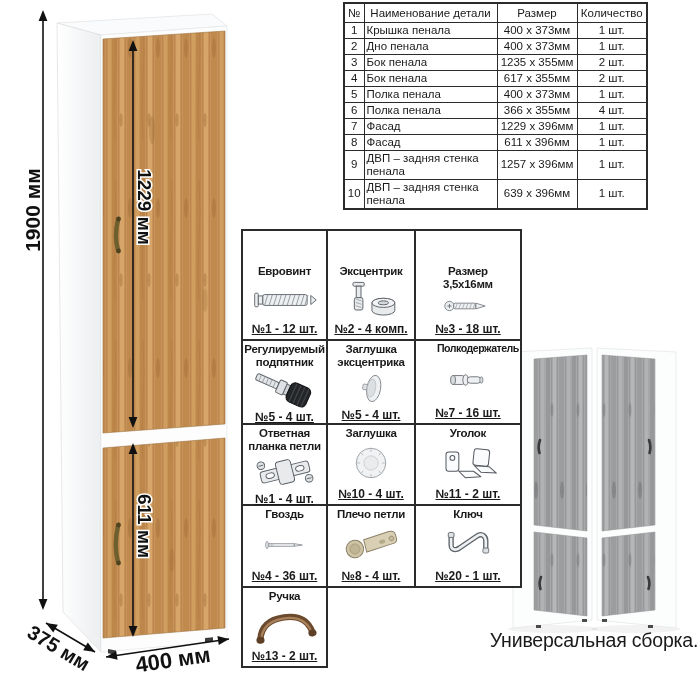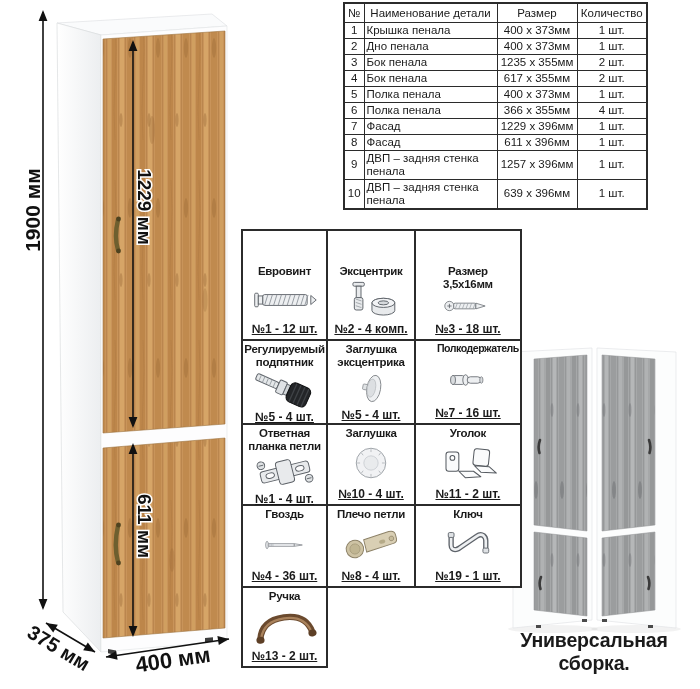--- a/index.html
+++ b/index.html
@@ -30,21 +30,21 @@
   tr.hr1 .hw-inner{height:71px;margin-top:32px;} tr.hr2 .hw-inner{height:77px;} tr.hr3 .hw-inner{height:74px;}
   tr.hr4 .hw-inner{height:75px;justify-content:space-between;} tr.hr5 .hw-inner{height:73px;}
   .hw-title{font-weight:bold;font-size:11.5px;letter-spacing:-0.3px;line-height:1.1;
       text-align:center;white-space:pre-line;}
   .hw-title.tight{font-size:10.6px;letter-spacing:-0.5px;padding-left:20px;}
   .hw-count{font-weight:bold;font-size:12px;text-decoration:underline;}
   .hw-icon{flex:1;display:flex;align-items:center;justify-content:center;}
 
   
   .caption{position:absolute;left:488px;top:629px;width:212px;z-index:2;
-      text-align:center;font-weight:bold;font-size:19.5px;letter-spacing:-0.2px;}
+      text-align:center;font-weight:normal;font-size:19.5px;letter-spacing:-0.2px;}
 </style>
 </head>
 <body>
 
 <svg id="scene-svg" width="700" height="689" viewBox="0 0 700 689">
   <defs>
     <linearGradient id="sideg" x1="0" y1="0" x2="1" y2="0">
       <stop offset="0" stop-color="#ffffff"></stop>
         <stop offset="1" stop-color="#eceef0"></stop>
     </linearGradient>
@@ -429,21 +429,21 @@
           <div class="hw-inner">
       <div class="hw-title">Ключ</div>
       <div class="hw-icon">
         <svg viewBox="0 0 72 42" width="64" height="40">
           <path d="M17 12 v9 q0 6 6 5 q2 -.4 4 -2 l19 -13 q4 -3 7.5 -.5 q2.5 2 2.5 5.5 v9" fill="none" stroke="#5e636a" stroke-width="6" stroke-linecap="round" stroke-linejoin="round"></path>
           <path d="M17 12 v9 q0 6 6 5 q2 -.4 4 -2 l19 -13 q4 -3 7.5 -.5 q2.5 2 2.5 5.5 v9" fill="none" stroke="#eef0f2" stroke-width="3" stroke-linecap="round" stroke-linejoin="round"></path>
           <rect x="13.8" y="7" width="6.5" height="5.5" rx="1.5" fill="#dfe2e5" stroke="#5e636a"></rect>
           <rect x="52.8" y="24.5" width="6.5" height="5.5" rx="1.5" fill="#dfe2e5" stroke="#5e636a"></rect>
         </svg>
       </div>
-      <div class="hw-count">№19 - 1 шт.</div>
+      <div class="hw-count">№20 - 1 шт.</div>
     </div>
         </td>
   </tr>
   <tr class="hr5">
     <td class="hw-cell">
           <div class="hw-inner">
       <div class="hw-title">Ручка</div>
       <div class="hw-icon">
         <svg viewBox="0 0 72 42" width="70" height="42">
           <g transform="rotate(-8 36 21)">

